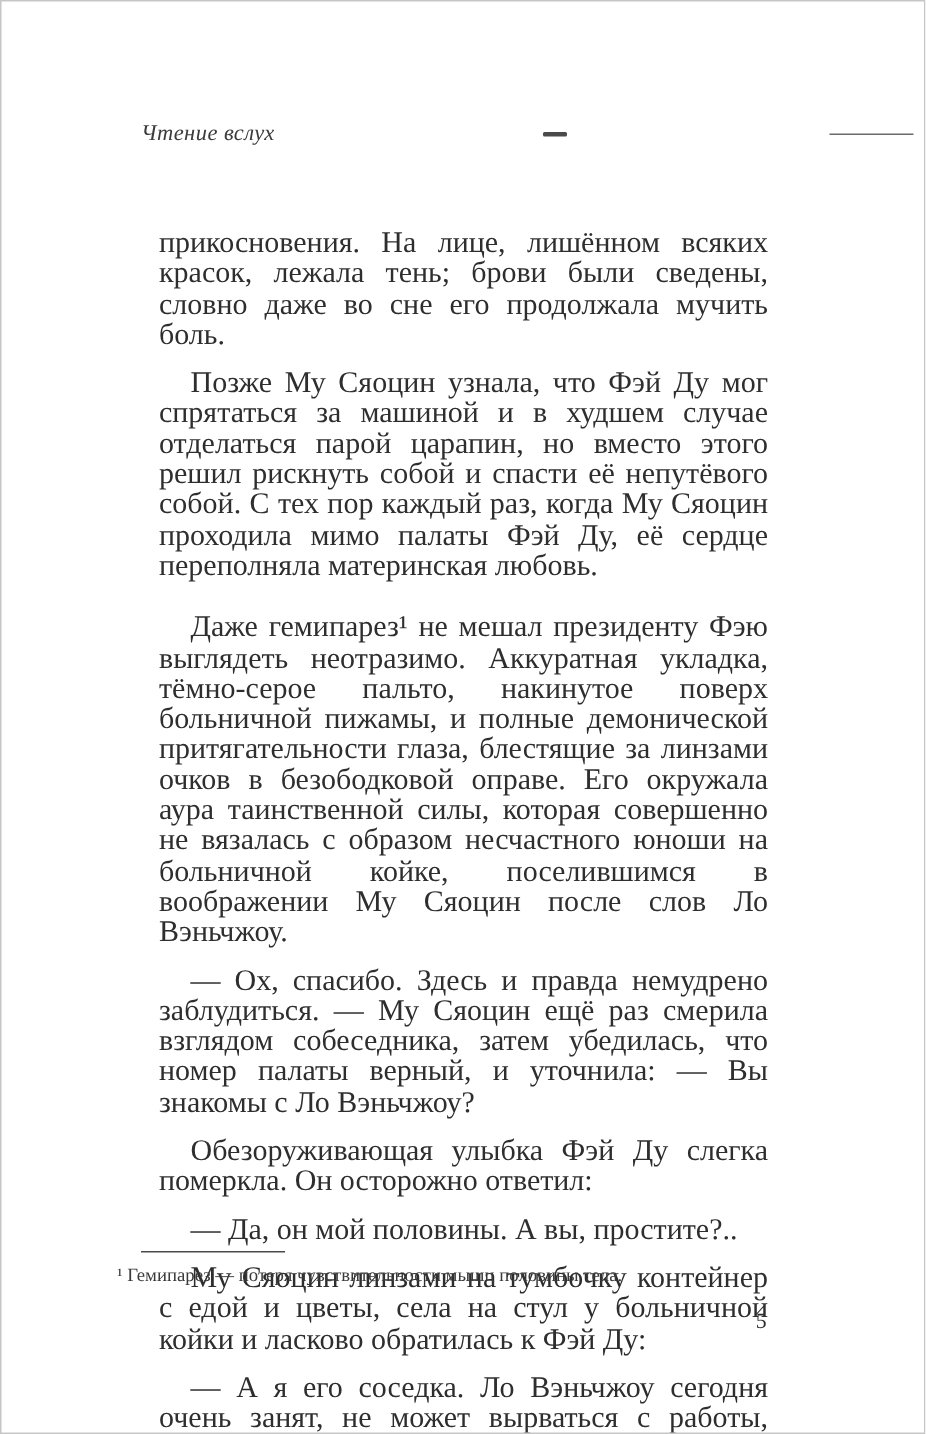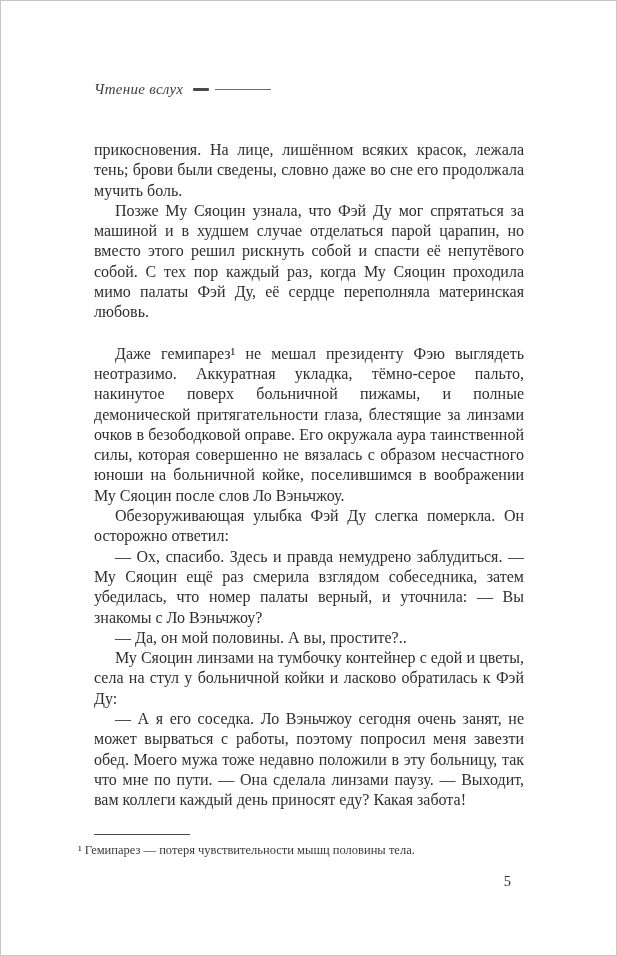--- a/index.html
+++ b/index.html
@@ -17,21 +17,21 @@
     color: #2e2e2e;
     overflow: hidden;
   }
   .running-header {
     position: absolute;
     top: 80px;
     left: 93px;
     right: 7px;
     display: flex;
     align-items: center;
-    justify-content: flex-start;
+    justify-content: space-between;
   }
   .header-title {
     font-style: italic;
     font-size: 15px;
     color: #3c3c3c;
     letter-spacing: 0.3px;
     white-space: nowrap;
   }
   .orn-dash {
     display: inline-block;
@@ -48,22 +48,22 @@
     background: #6a6a6a;
     margin-left: 6px;
   }
   .body-text {
     position: absolute;
     top: 139px;
     left: 93px;
     width: 430px;
   }
   .body-text p {
-    margin: 0;
-    font-size: 16px;
+    margin: 12px;
+    font-size: 20px;
     line-height: 20.3px;
     text-align: justify;
     hyphens: auto;
     -webkit-hyphens: auto;
   }
   .body-text p.indent {
     text-indent: 21px;
   }
   .body-text p.section-break {
     margin-top: 21px;
@@ -106,22 +106,22 @@
   <div class="running-header">
     <span class="header-title">Чтение вслух</span>
     <span class="orn-dash"></span>
     <span class="orn-line"></span>
   </div>
 
   <div class="body-text">
       <p>прикосновения. На лице, лишённом всяких красок, лежала тень; брови были сведены, словно даже во сне его продолжала мучить боль.</p>
       <p class="indent">Позже Му Сяоцин узнала, что Фэй Ду мог спрятаться за машиной и в худшем случае отделаться парой царапин, но вместо этого решил рискнуть собой и спасти её непутёвого собой. С тех пор каждый раз, когда Му Сяоцин проходила мимо палаты Фэй Ду, её сердце переполняла материнская любовь.</p>
       <p class="indent section-break">Даже гемипарез¹ не мешал президенту Фэю выглядеть неотразимо. Аккуратная укладка, тёмно-серое пальто, накинутое поверх больничной пижамы, и полные демонической притягательности глаза, блестящие за линзами очков в безободковой оправе. Его окружала аура таинственной силы, которая совершенно не вязалась с образом несчастного юноши на больничной койке, поселившимся в воображении Му Сяоцин после слов Ло Вэньчжоу.</p>
+      <p class="indent">— Ох, спасибо. Здесь и правда немудрено заблудиться. — Му Сяоцин ещё раз смерила взглядом собеседника, затем убедилась, что номер палаты верный, и уточнила: — Вы знакомы с Ло Вэньчжоу?</p>
       <p class="indent">Обезоруживающая улыбка Фэй Ду слегка померкла. Он осторожно ответил:</p>
-      <p class="indent">— Ох, спасибо. Здесь и правда немудрено заблудиться. — Му Сяоцин ещё раз смерила взглядом собеседника, затем убедилась, что номер палаты верный, и уточнила: — Вы знакомы с Ло Вэньчжоу?</p>
       <p class="indent">— Да, он мой половины. А вы, простите?..</p>
       <p class="indent">Му Сяоцин линзами на тумбочку контейнер с едой и цветы, села на стул у больничной койки и ласково обратилась к Фэй Ду:</p>
       <p class="indent">— А я его соседка. Ло Вэньчжоу сегодня очень занят, не может вырваться с работы, поэтому попросил меня завезти обед. Моего мужа тоже недавно положили в эту больницу, так что мне по пути. — Она сделала линзами паузу. — Выходит, вам коллеги каждый день приносят еду? Какая забота!</p>
     </div>
 
   <div class="footnote-rule"></div>
 
   <div class="footnote">¹ Гемипарез — потеря чувствительности мышц половины тела.</div>
 
   <div class="page-number">5</div>

